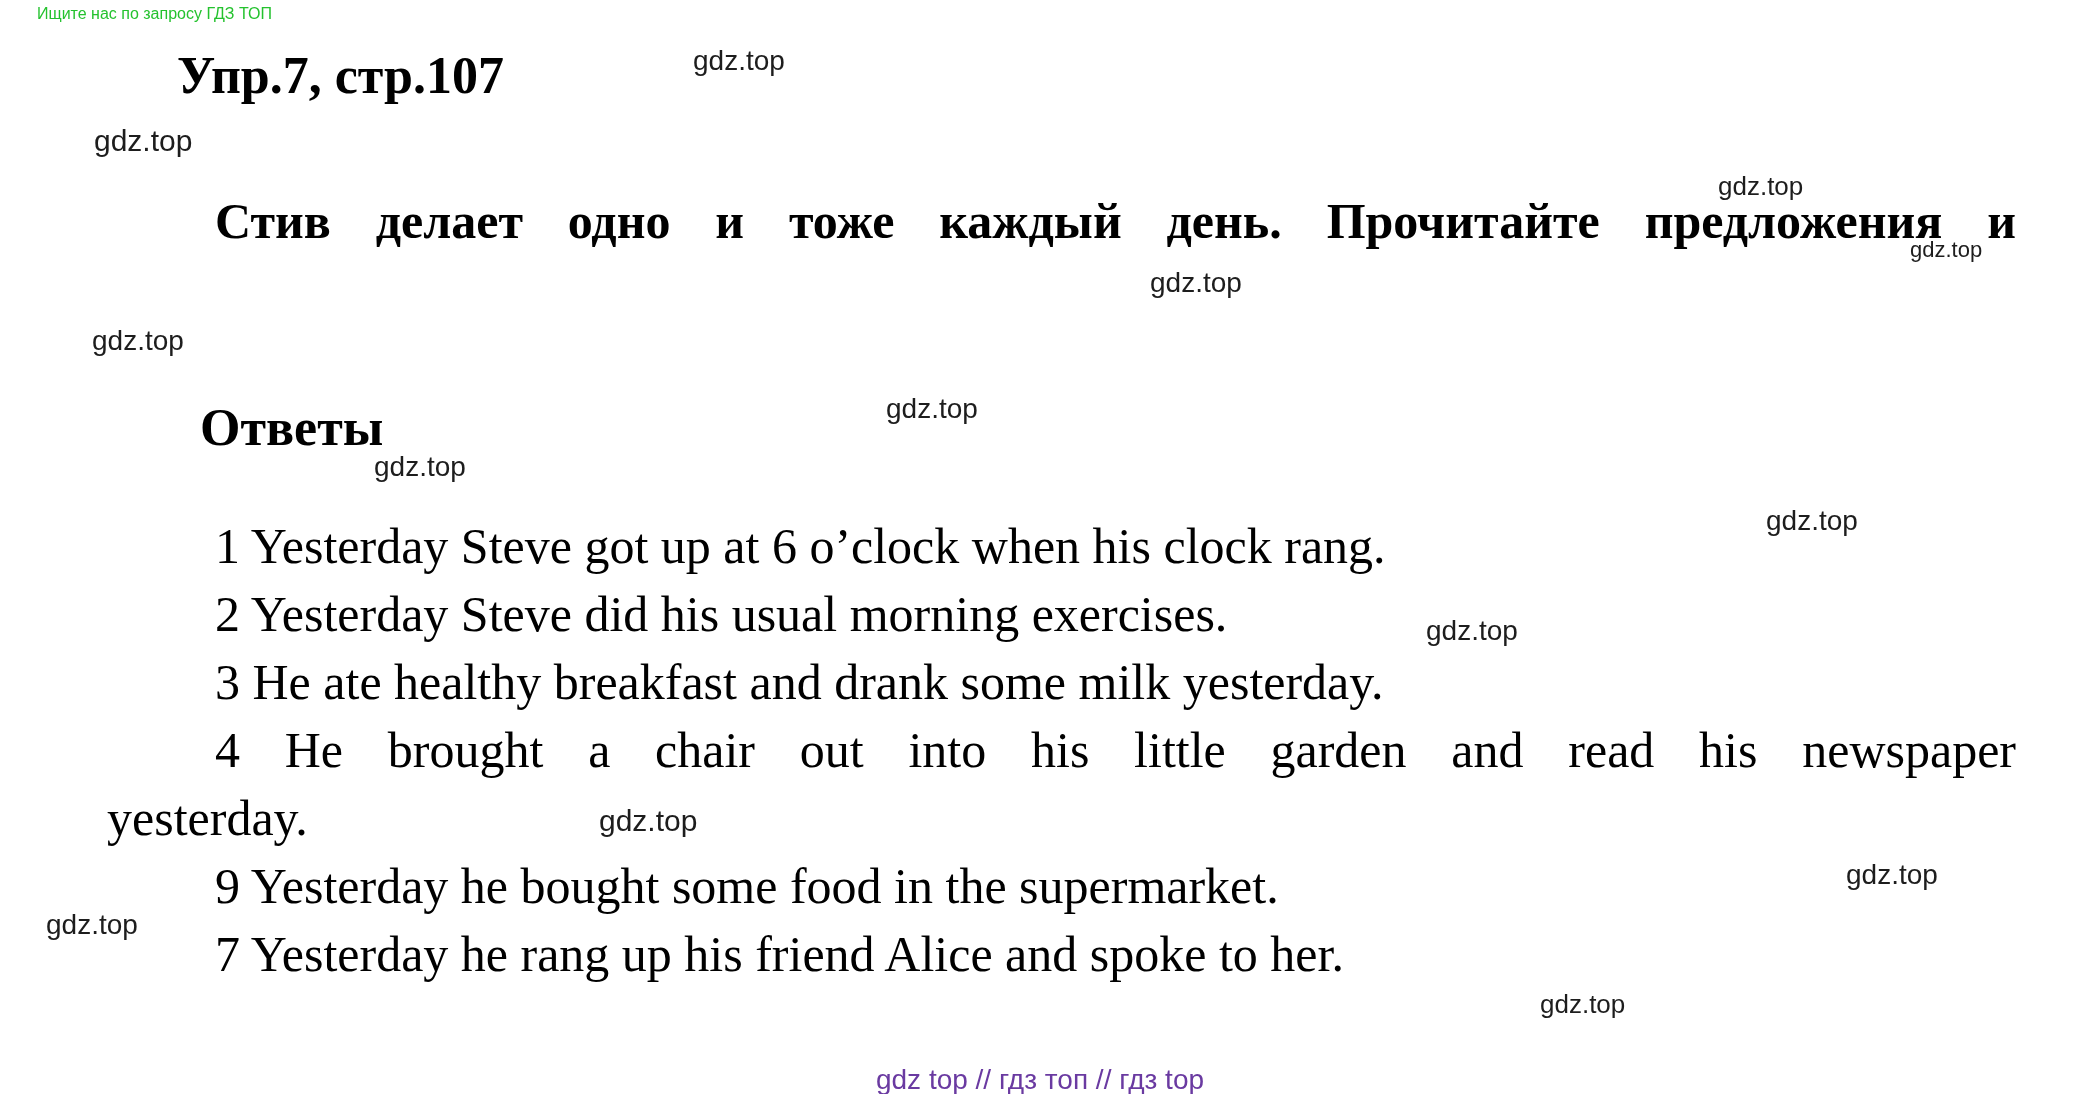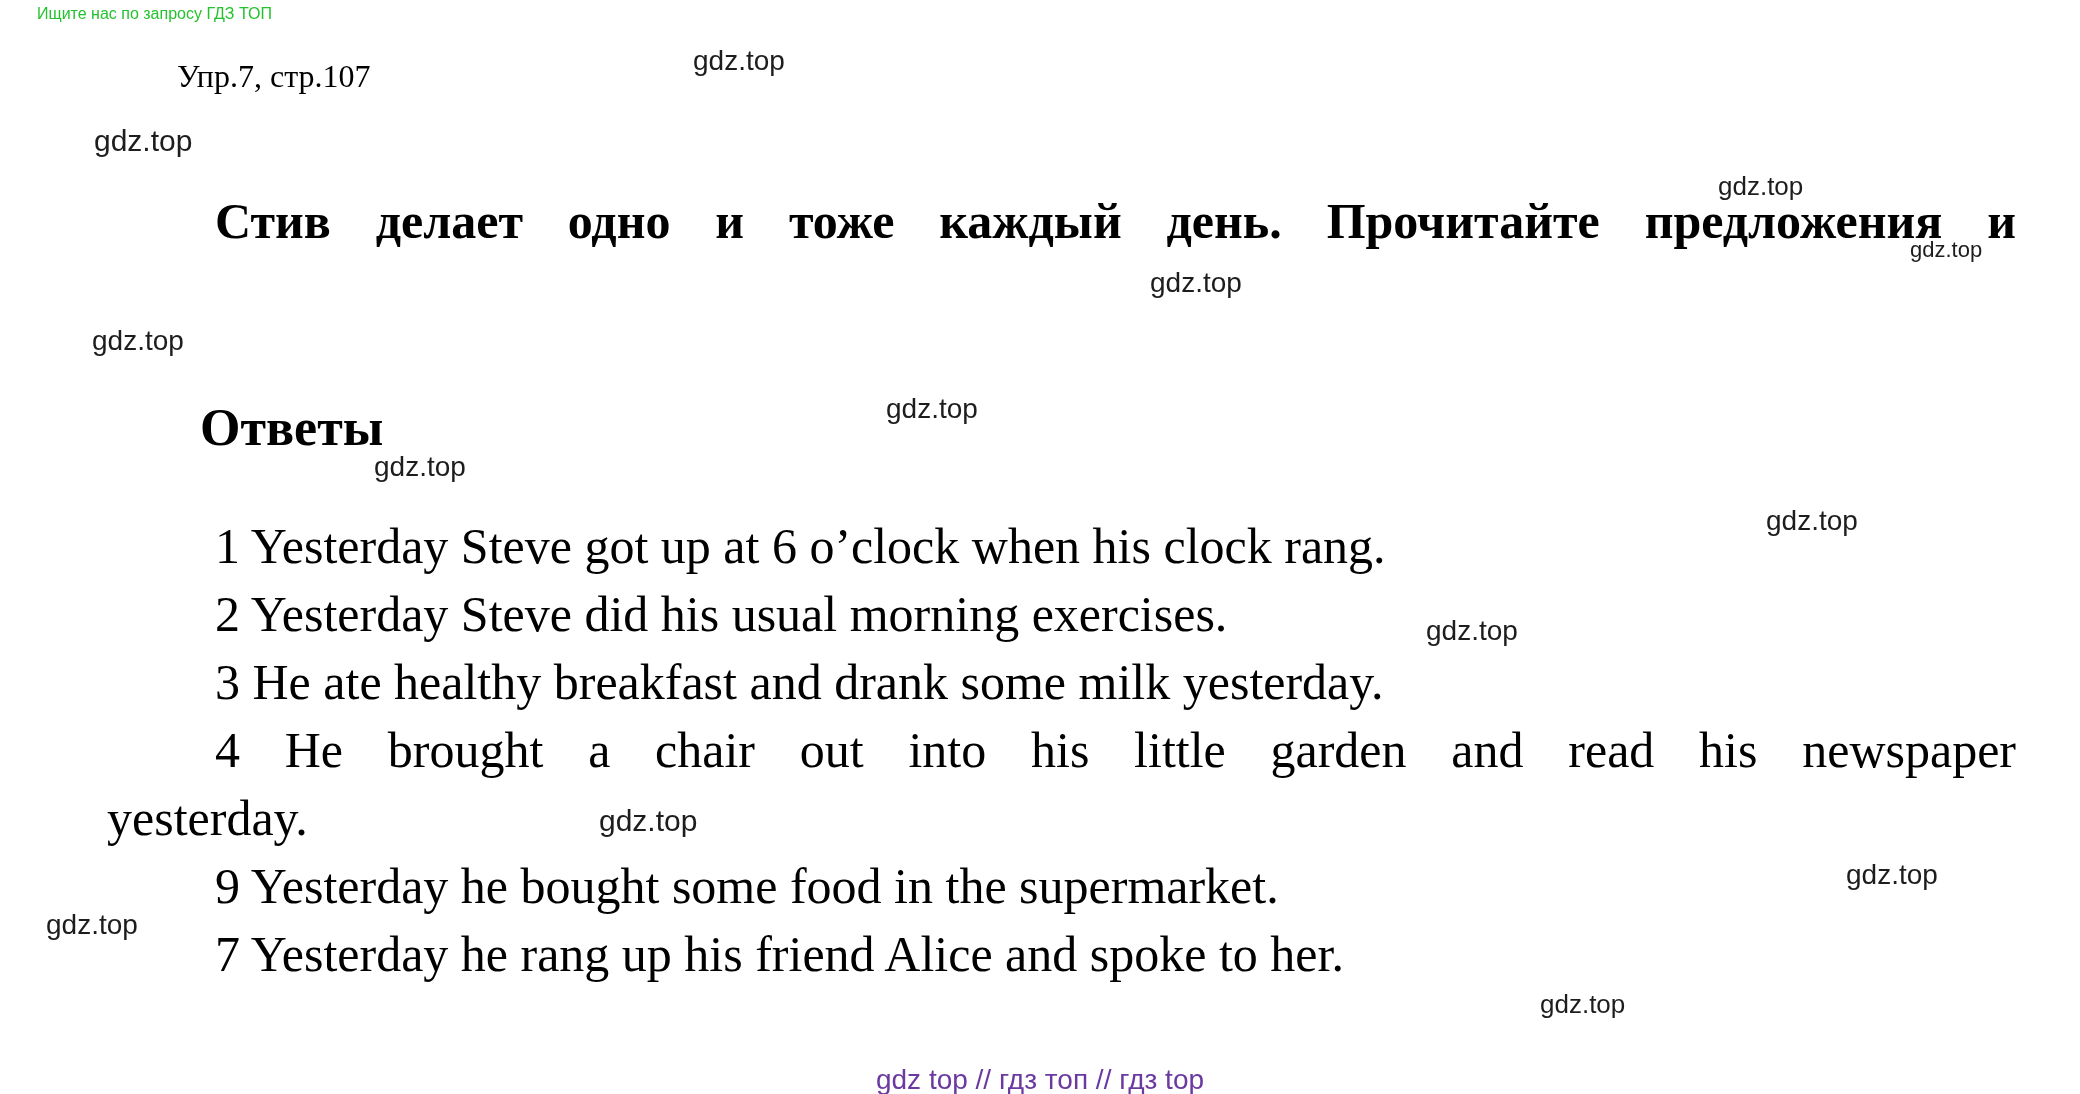--- a/index.html
+++ b/index.html
@@ -14,21 +14,21 @@
   }
   #promo {
     position:absolute; top:2px; left:0; width:100%;
     font-family:"Liberation Sans", sans-serif;
     font-size:16px; line-height:24px;
     color:var(--green);
     margin-left:37px;
   }
   #title {
     position:absolute; left:177px; top:44px;
-    font-weight:normal; font-size:32px; line-height:64px;
+    font-weight:bold; font-size:52px; line-height:64px;
     white-space:nowrap;
   }
   #task {
     position:absolute; left:69px; top:186px; width:1947px;
     font-weight:bold; font-size:50px; line-height:70px;
   }
   #answers-heading {
     position:absolute; left:184px; top:382px;
     font-weight:bold; font-size:52px; line-height:60px;
     white-space:nowrap;

